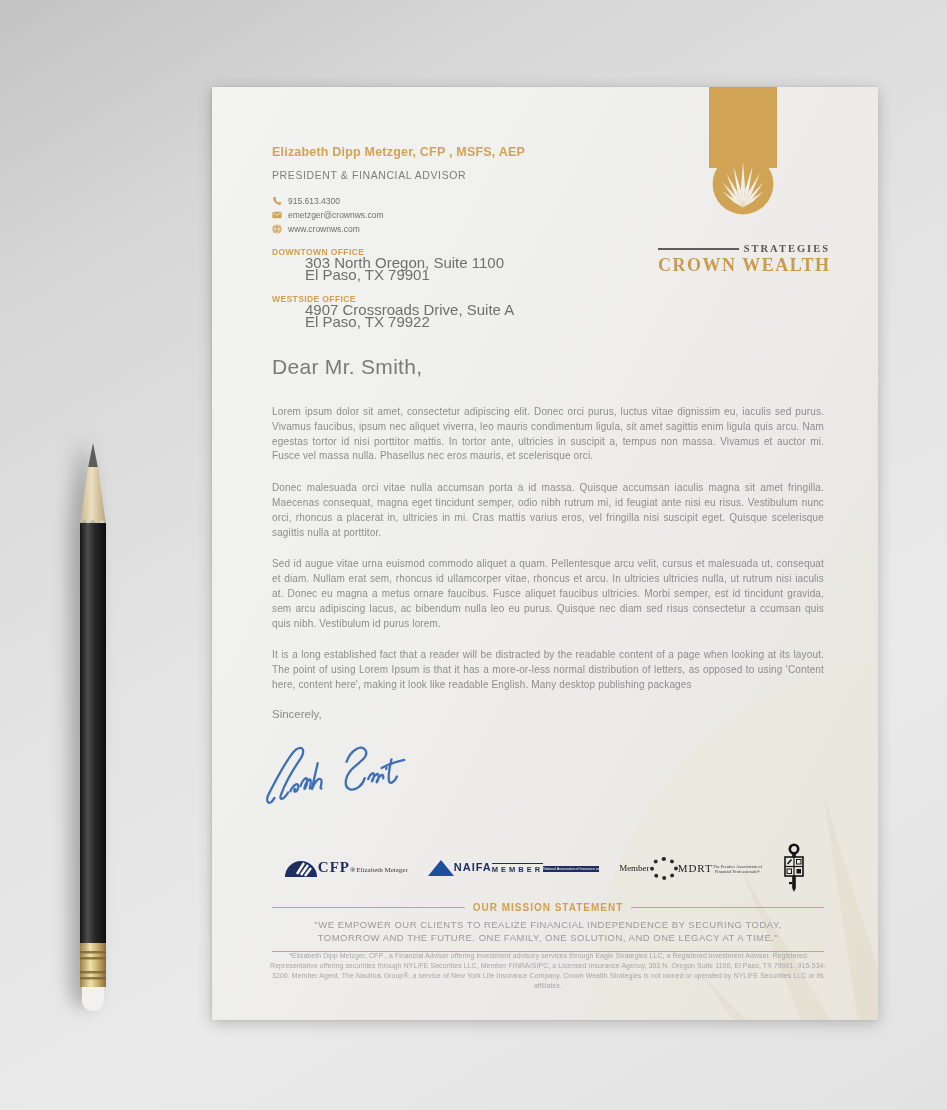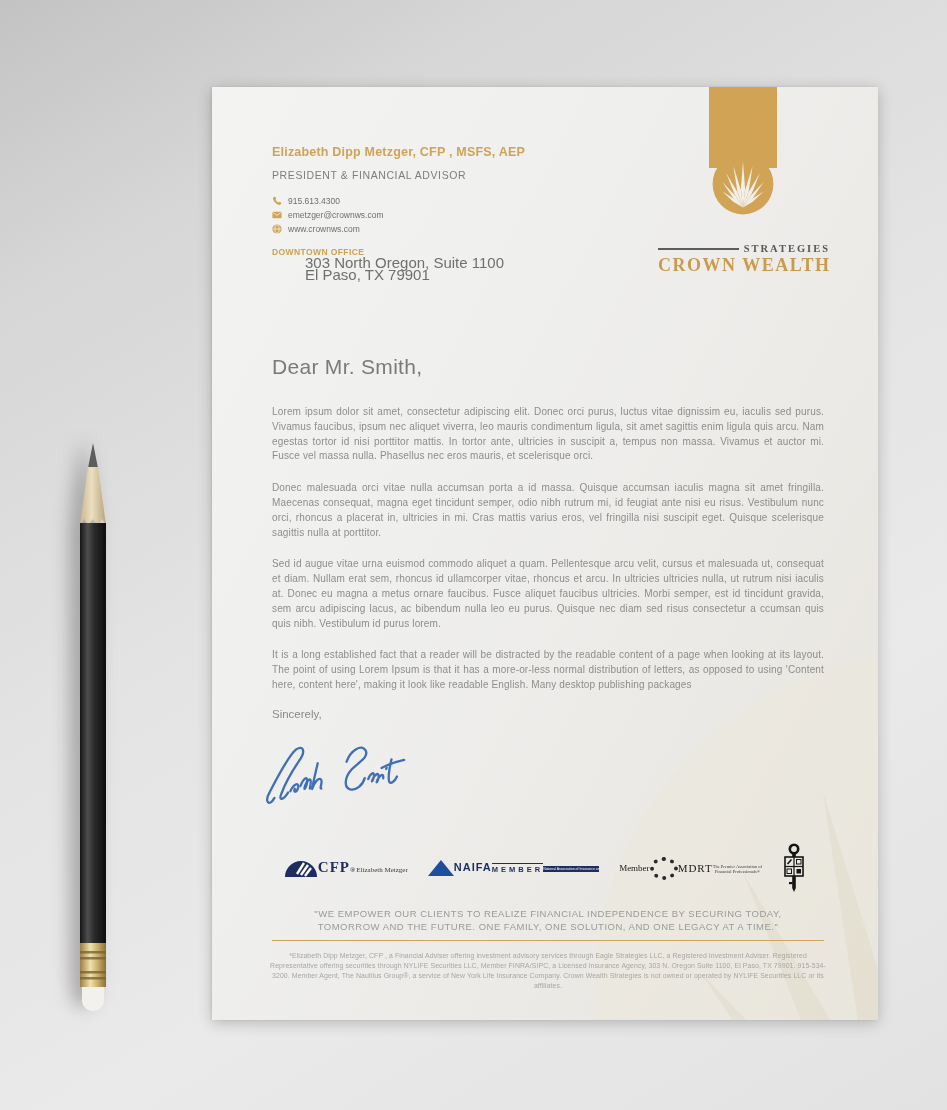--- a/index.html
+++ b/index.html
@@ -168,20 +168,25 @@
           <line x1="0.8" y1="5" x2="9.2" y2="5" stroke="#f1efe9" stroke-width="0.8"></line>
         </svg>
         <span class="c-tx">www.crownws.com</span>
       </div>
     </div>
     <div class="office">
       <div class="o-label">DOWNTOWN OFFICE</div>
       <div class="o-line">303 North Oregon, Suite 1100</div>
       <div class="o-line">El Paso, TX 79901</div>
     </div>
+    <div class="office">
+      <div class="o-label">WESTSIDE OFFICE</div>
+      <div class="o-line">4907 Crossroads Drive, Suite A</div>
+      <div class="o-line">El Paso, TX 79922</div>
+    </div>
   </div>
 
   <div class="letter">
     <h1 class="greeting">Dear Mr. Smith,</h1>
     <p class="para">Lorem ipsum dolor sit amet, consectetur adipiscing elit. Donec orci purus, luctus vitae dignissim eu, iaculis sed purus. Vivamus faucibus, ipsum nec aliquet viverra, leo mauris condimentum ligula, sit amet sagittis enim ligula quis arcu. Nam egestas tortor id nisi porttitor mattis. In tortor ante, ultricies in suscipit a, tempus non massa. Vivamus et auctor mi. Fusce vel massa nulla. Phasellus nec eros mauris, et scelerisque orci.</p>
     <p class="para">Donec malesuada orci vitae nulla accumsan porta a id massa. Quisque accumsan iaculis magna sit amet fringilla. Maecenas consequat, magna eget tincidunt semper, odio nibh rutrum mi, id feugiat ante nisi eu risus. Vestibulum nunc orci, rhoncus a placerat in, ultricies in mi. Cras mattis varius eros, vel fringilla nisi suscipit eget. Quisque scelerisque sagittis nulla at porttitor.</p>
     <p class="para">Sed id augue vitae urna euismod commodo aliquet a quam. Pellentesque arcu velit, cursus et malesuada ut, consequat et diam. Nullam erat sem, rhoncus id ullamcorper vitae, rhoncus et arcu. In ultricies ultricies nulla, ut rutrum nisi iaculis at. Donec eu magna a metus ornare faucibus. Fusce aliquet faucibus ultricies. Morbi semper, est id tincidunt gravida, sem arcu adipiscing lacus, ac bibendum nulla leo eu purus. Quisque nec diam sed risus consectetur a ccumsan quis quis nibh. Vestibulum id purus lorem.</p>
     <p class="para">It is a long established fact that a reader will be distracted by the readable content of a page when looking at its layout. The point of using Lorem Ipsum is that it has a more-or-less normal distribution of letters, as opposed to using 'Content here, content here', making it look like readable English. Many desktop publishing packages</p>
   </div>
   <div class="closing">Sincerely,</div>
@@ -240,19 +245,24 @@
         <rect x="5" y="26" width="4.5" height="4.5" fill="none" stroke="#141414" stroke-width="1"></rect>
         <rect x="14.5" y="26" width="4.5" height="4.5" fill="#141414"></rect>
         <rect x="10.2" y="33" width="3.6" height="12" fill="#141414"></rect>
         <polygon points="10.2,45 13.8,45 12,49" fill="#141414"></polygon>
         <rect x="7" y="39" width="3.5" height="2.2" fill="#141414"></rect>
       </svg>
     </div>
   </div>
 
   <div class="mission">
+    <div class="m-head">
+      <div class="m-line"></div>
+      <div class="m-title">OUR MISSION STATEMENT</div>
+      <div class="m-line"></div>
+    </div>
     <div class="m-text">"WE EMPOWER OUR CLIENTS TO REALIZE FINANCIAL INDEPENDENCE BY SECURING TODAY, TOMORROW AND THE FUTURE. ONE FAMILY, ONE SOLUTION, AND ONE LEGACY AT A TIME."</div>
     <div class="m-rule"></div>
   </div>
 
   <div class="disclaimer">*Elizabeth Dipp Metzger, CFP , a Financial Adviser offering investment advisory services through Eagle Strategies LLC, a Registered Investment Adviser. Registered Representative offering securities through NYLIFE Securities LLC, Member FINRA/SIPC, a Licensed Insurance Agency, 303 N. Oregon Suite 1100, El Paso, TX 79901. 915-534-3200. Member Agent, The Nautilus Group®, a service of New York Life Insurance Company. Crown Wealth Strategies is not owned or operated by NYLIFE Securities LLC or its affiliates.</div>
 
 </div>
 
 </body></html>

